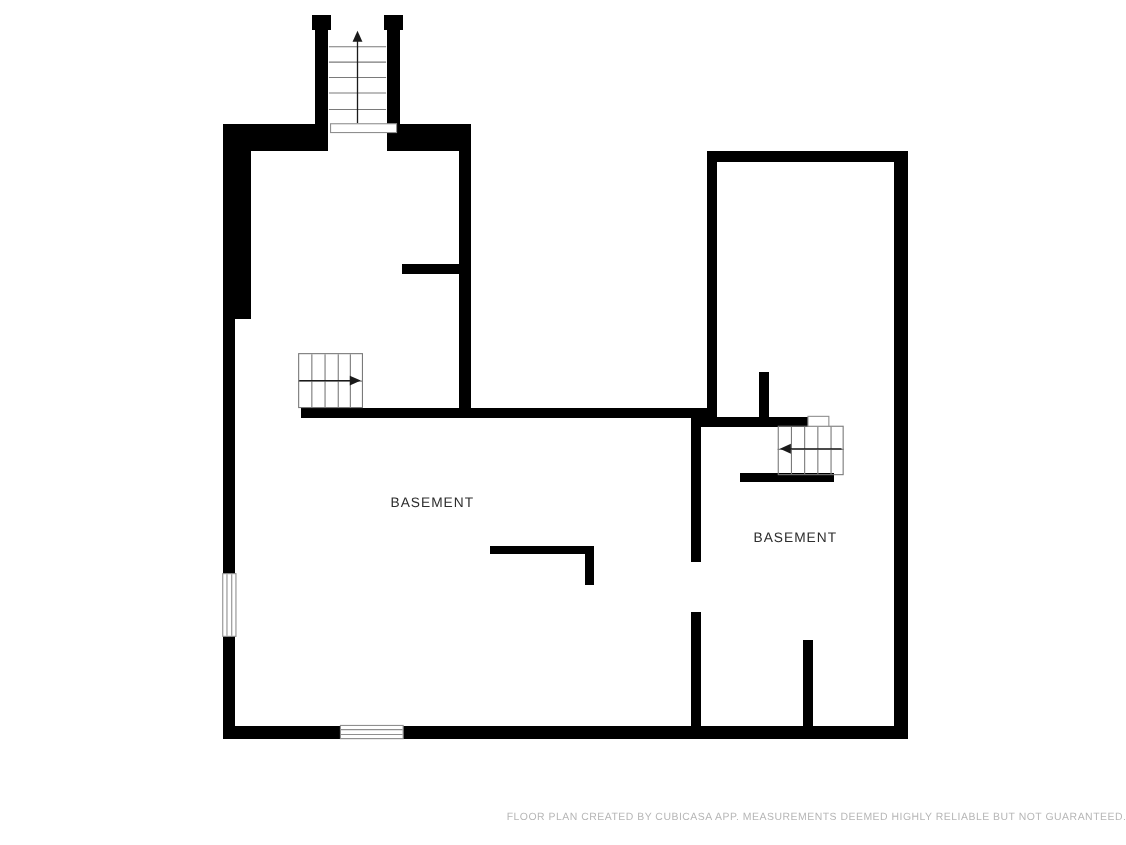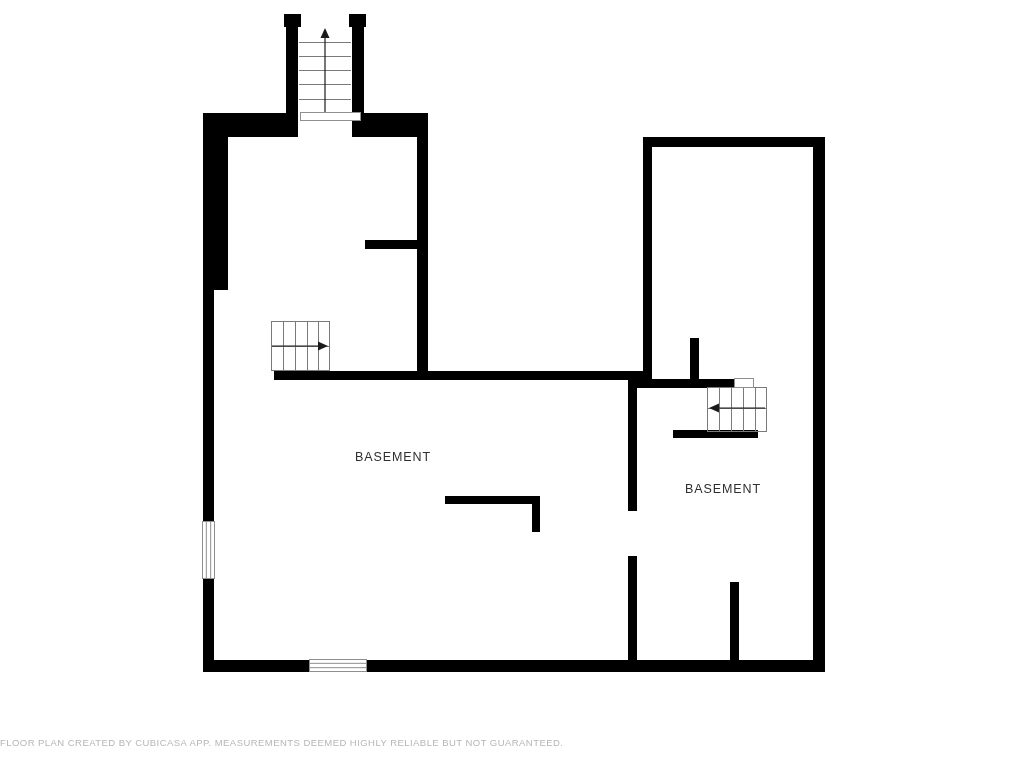--- a/index.html
+++ b/index.html
@@ -16,21 +16,21 @@
     transform:translate(-50%,-50%);
     font-size:12.5px;
     letter-spacing:0.9px;
     color:#2e2e2e;
     white-space:nowrap;
   }
   .footer-note{
     position:absolute;
     left:0;right:0;
     top:737px;
-    text-align:left;
+    text-align:right;
     font-size:9.5px;
     letter-spacing:0.45px;
     color:#b6b6b6;
     white-space:nowrap;
   }
 </style>
 </head>
 <body>
 
 <div class="canvas">

